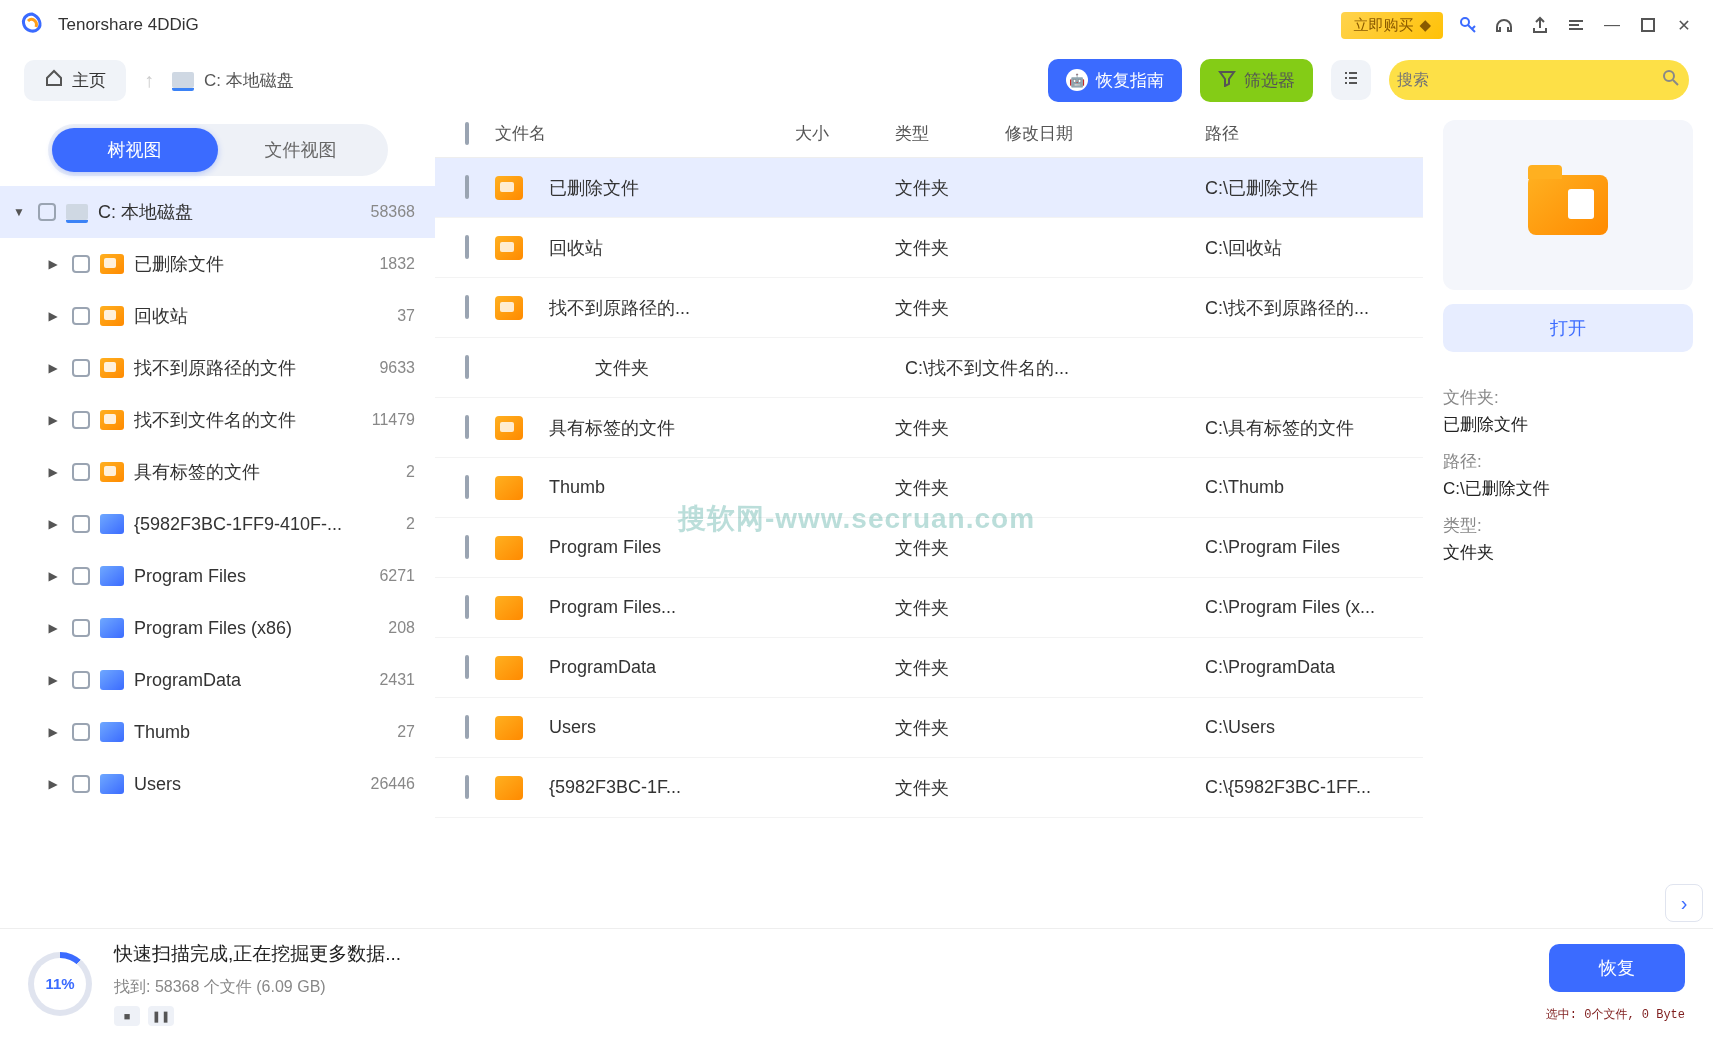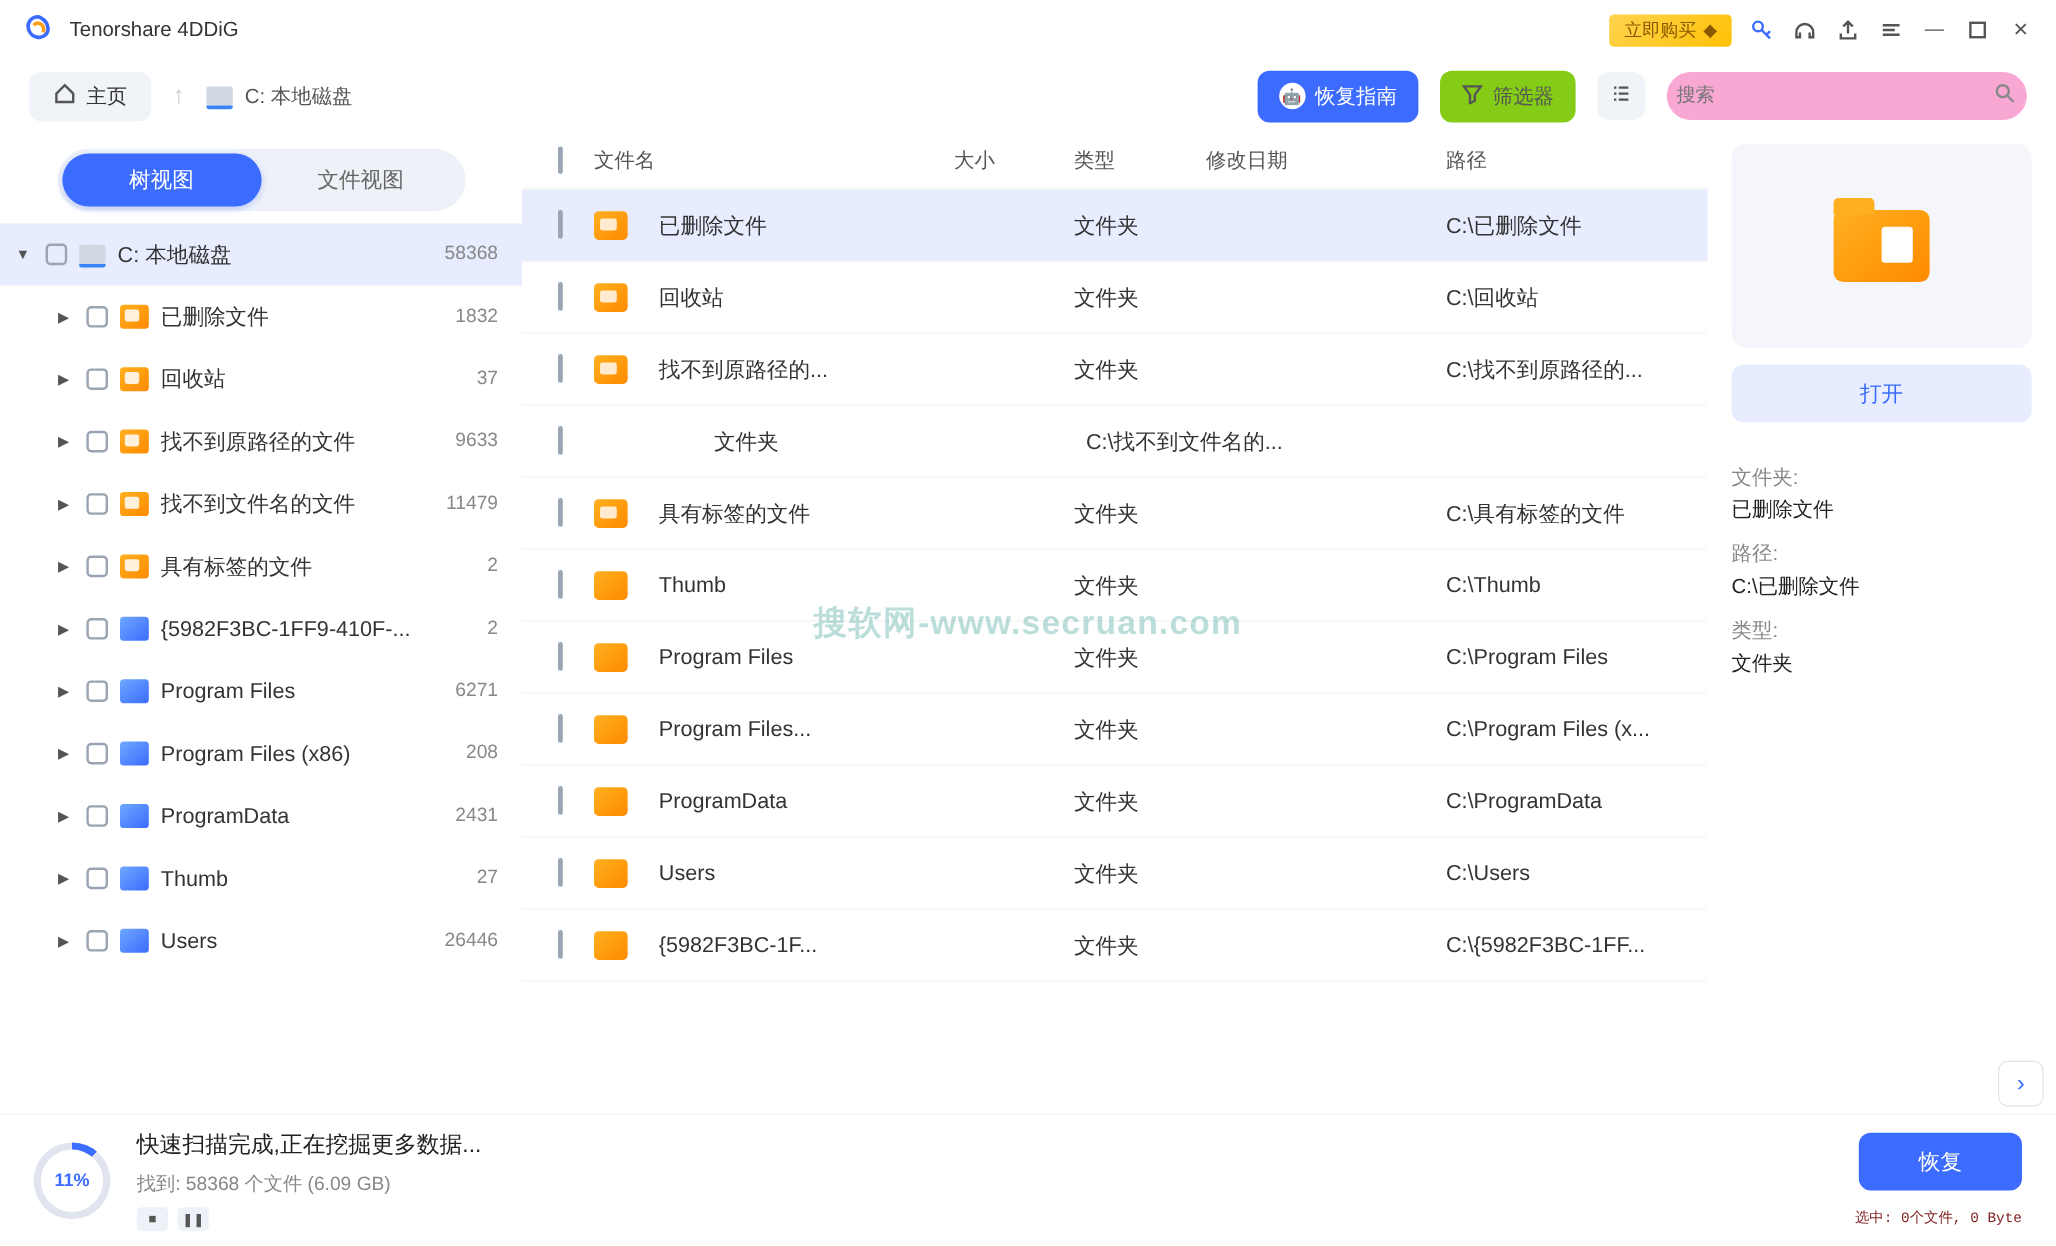--- a/index.html
+++ b/index.html
@@ -15,21 +15,21 @@
 .home-btn { display: flex; align-items: center; gap: 8px; background: #f0f3f8; padding: 8px 20px; border-radius: 10px; cursor: pointer; font-size: 17px; color: #333; }
 .up-arrow { color: #ccc; font-size: 20px; }
 .drive-path { display: flex; align-items: center; gap: 10px; font-size: 17px; color: #555; }
 .disk-icon { width: 22px; height: 16px; background: linear-gradient(#cfd8e3,#cfd8e3); border-radius: 2px; position: relative; }
 .disk-icon::after { content: ""; position: absolute; bottom: -3px; left: 0; right: 0; height: 3px; background: #3b82f6; border-radius: 0 0 2px 2px; }
 .tb-spacer { flex: 1; }
 .guide-btn { background: #3b6bff; color: #fff; padding: 10px 18px; border-radius: 10px; display: flex; align-items: center; gap: 8px; cursor: pointer; font-size: 17px; }
 .robot { width: 22px; height: 22px; background: #fff; border-radius: 50%; display: flex; align-items: center; justify-content: center; font-size: 13px; }
 .filter-btn { background: #84cc16; color: #555; padding: 10px 18px; border-radius: 10px; display: flex; align-items: center; gap: 8px; cursor: pointer; font-size: 17px; }
 .viewmode-btn { background: #f0f3f8; color: #555; width: 40px; height: 40px; border-radius: 10px; display: flex; align-items: center; justify-content: center; cursor: pointer; }
-.search-box { background: #f9a8d4; border-radius: 20px; width: 300px; height: 40px; display: flex; align-items: center; padding: 0 8px; gap: 10px; }
+.search-box { background: #fde047; border-radius: 20px; width: 300px; height: 40px; display: flex; align-items: center; padding: 0 8px; gap: 10px; }
 .search-input { border: none; background: transparent; flex: 1; outline: none; font-size: 16px; color: #333; }
 .main { flex: 1; display: flex; min-height: 0; }
 .sidebar { width: 435px; display: flex; flex-direction: column; }
 .view-tabs { margin: 14px auto 10px; width: 340px; background: #eef1f7; border-radius: 30px; display: flex; padding: 4px; }
 .view-tab { flex: 1; text-align: center; padding: 10px 0; border-radius: 26px; font-size: 18px; color: #666; cursor: pointer; }
 .view-tab.active { background: #3b6bff; color: #fff; box-shadow: 0 2px 6px rgba(59,107,255,.3); }
 .tree { flex: 1; overflow-y: auto; }
 .tree-row { display: flex; align-items: center; height: 52px; padding: 0 20px 0 10px; cursor: pointer; font-size: 18px; color: #333; }
 .tree-row.root { background: #e7edff; font-weight: 500; }
 .expand { width: 18px; text-align: center; color: #555; font-size: 12px; }

